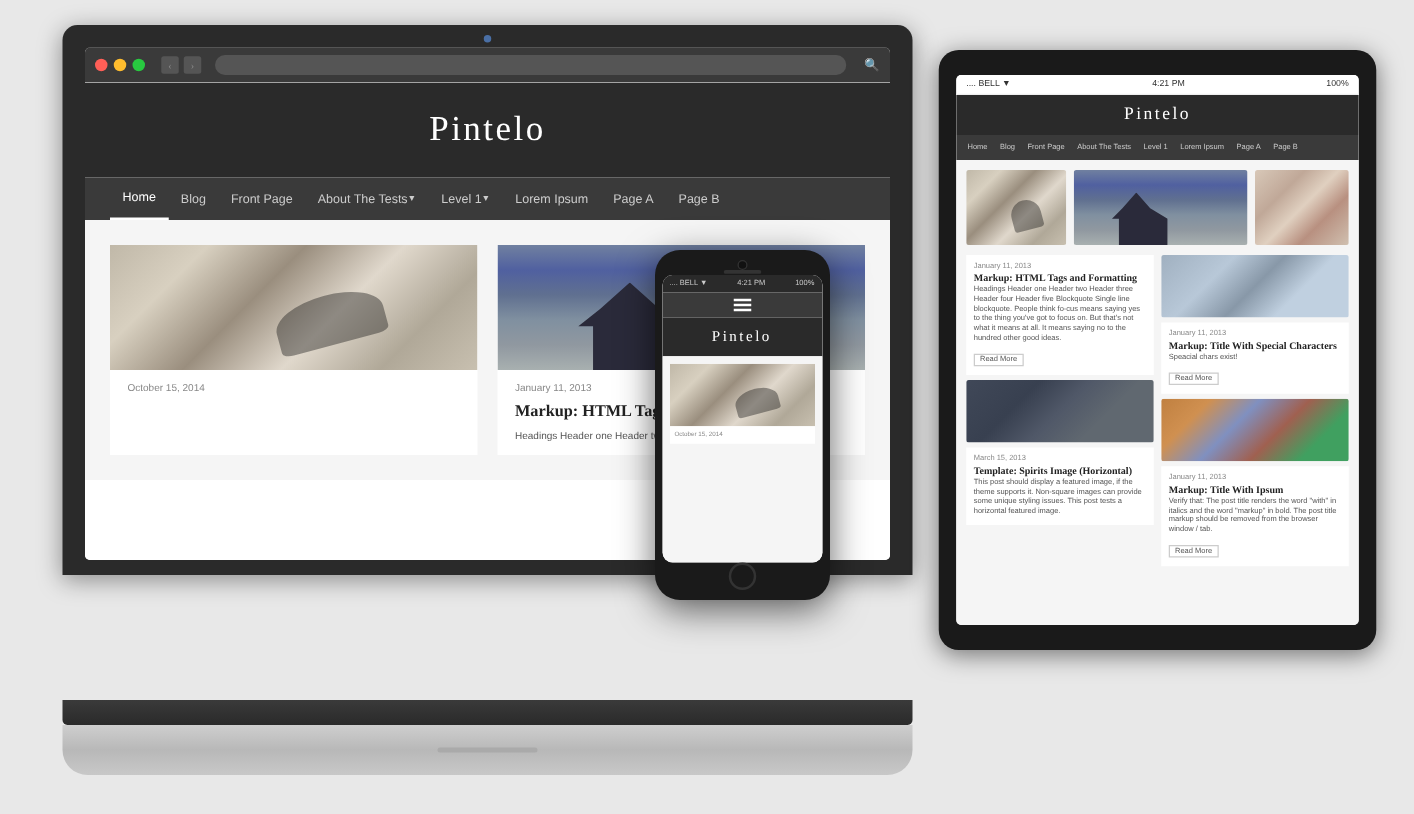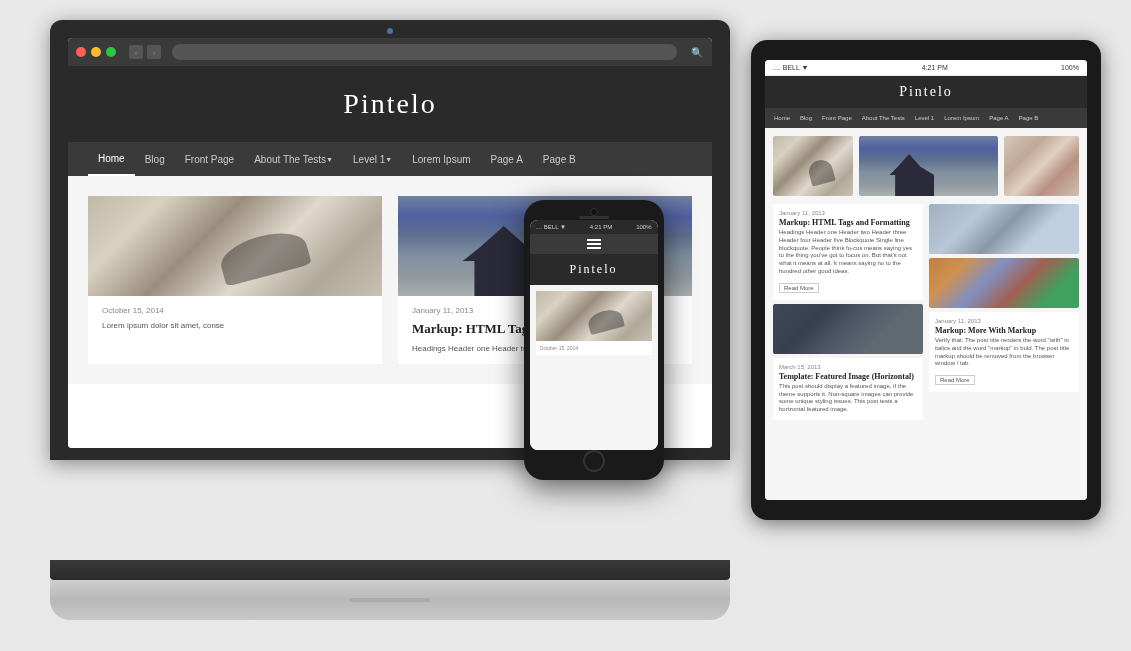--- a/index.html
+++ b/index.html
@@ -662,21 +662,20 @@
               <div class="nav-item">Page A</div>
               <div class="nav-item">Page B</div>
             </div>
             <div class="blog-grid">
               <div class="blog-card">
                 <div class="blog-card-img">
                   <div class="fill-laptop-photo"></div>
                 </div>
                 <div class="blog-card-body">
                   <div class="blog-card-date">October 15, 2014</div>
-                  <div class="blog-card-excerpt">Lorem ipsum dolor sit amet, conse</div>
                 </div>
               </div>
               <div class="blog-card">
                 <div class="blog-card-img">
                   <div class="fill-castle-photo"></div>
                 </div>
                 <div class="blog-card-body">
                   <div class="blog-card-date">January 11, 2013</div>
                   <div class="blog-card-title">Markup: HTML Tags and Formatting</div>
                   <div class="blog-card-excerpt">Headings Header one Header two</div>
@@ -738,34 +737,40 @@
                 <div class="tablet-article-date">January 11, 2013</div>
                 <div class="tablet-article-title">Markup: HTML Tags and Formatting</div>
                 <div class="tablet-article-text">Headings Header one Header two Header three Header four Header five Blockquote Single line blockquote. People think fo-cus means saying yes to the thing you've got to focus on. But that's not what it means at all. It means saying no to the hundred other good ideas.</div>
                 <div class="tablet-read-more">Read More</div>
               </div>
               <div class="tablet-small-img">
                 <div class="fill-dark-photo" style="width:100%;height:100%;"></div>
               </div>
               <div class="tablet-article">
                 <div class="tablet-article-date">March 15, 2013</div>
-                <div class="tablet-article-title">Template: Featured Image (Horizontal)</div>
+                <div class="tablet-article-title">Template: Spirits Image (Horizontal)</div>
                 <div class="tablet-article-text">This post should display a featured image, if the theme supports it. Non-square images can provide some unique styling issues. This post tests a horizontal featured image.</div>
               </div>
             </div>
             <div class="tablet-col">
               <div class="tablet-small-img">
                 <div class="fill-bird-photo" style="width:100%;height:100%;"></div>
+              </div>
+              <div class="tablet-article">
+                <div class="tablet-article-date">January 11, 2013</div>
+                <div class="tablet-article-title">Markup: Title With Special Characters</div>
+                <div class="tablet-article-text">Speacial chars exist!</div>
+                <div class="tablet-read-more">Read More</div>
               </div>
               <div class="tablet-small-img">
                 <div class="fill-colorful-photo" style="width:100%;height:100%;"></div>
               </div>
               <div class="tablet-article">
                 <div class="tablet-article-date">January 11, 2013</div>
-                <div class="tablet-article-title">Markup: More With Markup</div>
+                <div class="tablet-article-title">Markup: Title With Ipsum</div>
                 <div class="tablet-article-text">Verify that: The post title renders the word "with" in italics and the word "markup" in bold. The post title markup should be removed from the browser window / tab.</div>
                 <div class="tablet-read-more">Read More</div>
               </div>
             </div>
           </div>
         </div>
       </div>
     </div>
   </div>
 

